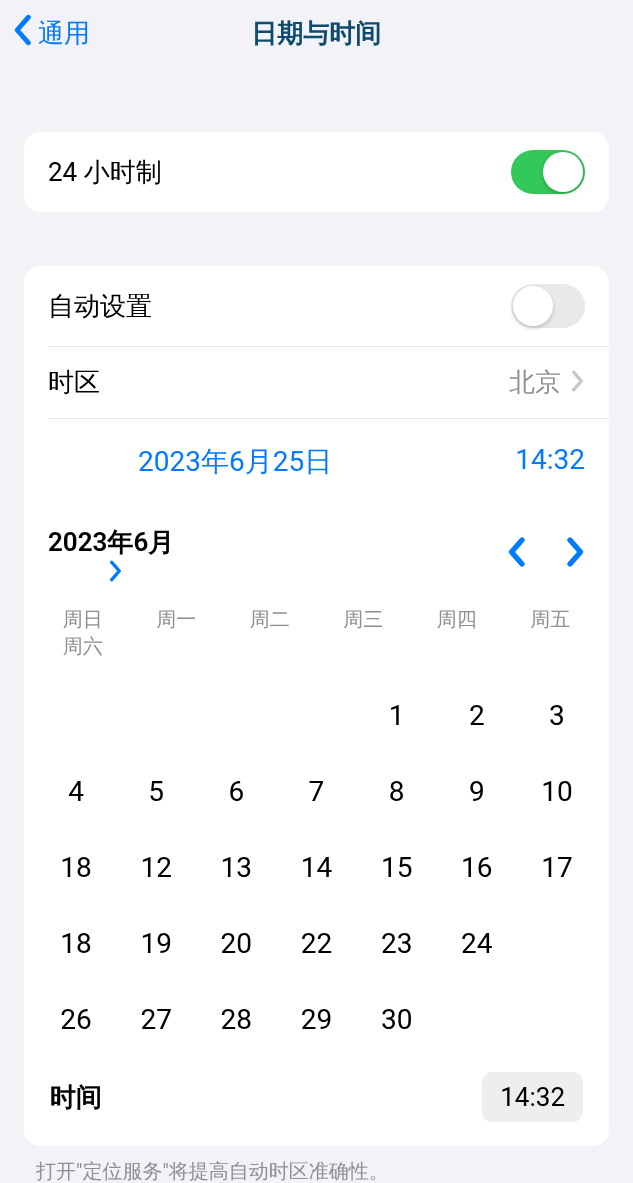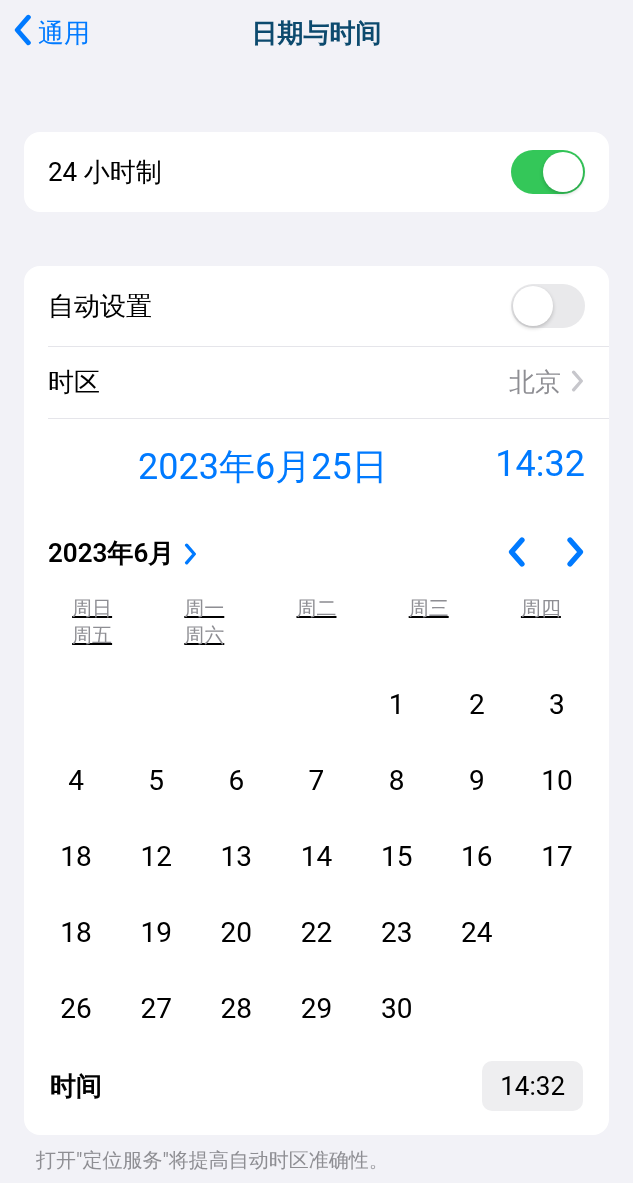--- a/index.html
+++ b/index.html
@@ -108,21 +108,21 @@
     }
     .chevron-right svg {
       width: 14px;
       height: 22px;
     }
     .date-time-row {
       display: flex;
       justify-content: center;
       gap: 80px;
       padding: 24px 24px;
-      font-size: 36px;
+      font-size: 28px;
       color: #007aff;
     }
     .date-time-row .time-display {
       margin-left: auto;
       margin-right: 0;
     }
     .calendar {
       padding: 0 12px 12px 12px;
     }
     .calendar-header {
@@ -130,20 +130,21 @@
       align-items: center;
       padding: 20px 12px 16px 12px;
     }
     .month-label {
       font-size: 26px;
       font-weight: 600;
       color: #000;
       display: flex;
       align-items: center;
       cursor: pointer;
+      flex-direction: column;
     }
     .month-label svg {
       width: 14px;
       height: 22px;
       margin-left: 10px;
     }
     .month-nav {
       margin-left: auto;
       display: flex;
       gap: 42px;
@@ -151,24 +152,23 @@
     .month-nav-btn {
       cursor: pointer;
       color: #007aff;
     }
     .month-nav-btn svg {
       width: 18px;
       height: 30px;
     }
     .weekdays {
       display: grid;
-      grid-template-columns: repeat(5, 1fr);
+      grid-template-columns: repeat(6, 1fr);
       text-align: center;
       padding: 8px 0;
-      text-decoration: underline;
     }
     .weekday {
       font-size: 20px;
       color: #8e8e93;
       font-weight: 500;
     }
     .days-grid {
       display: grid;
       grid-template-columns: repeat(7, 1fr);
       row-gap: 28px;

